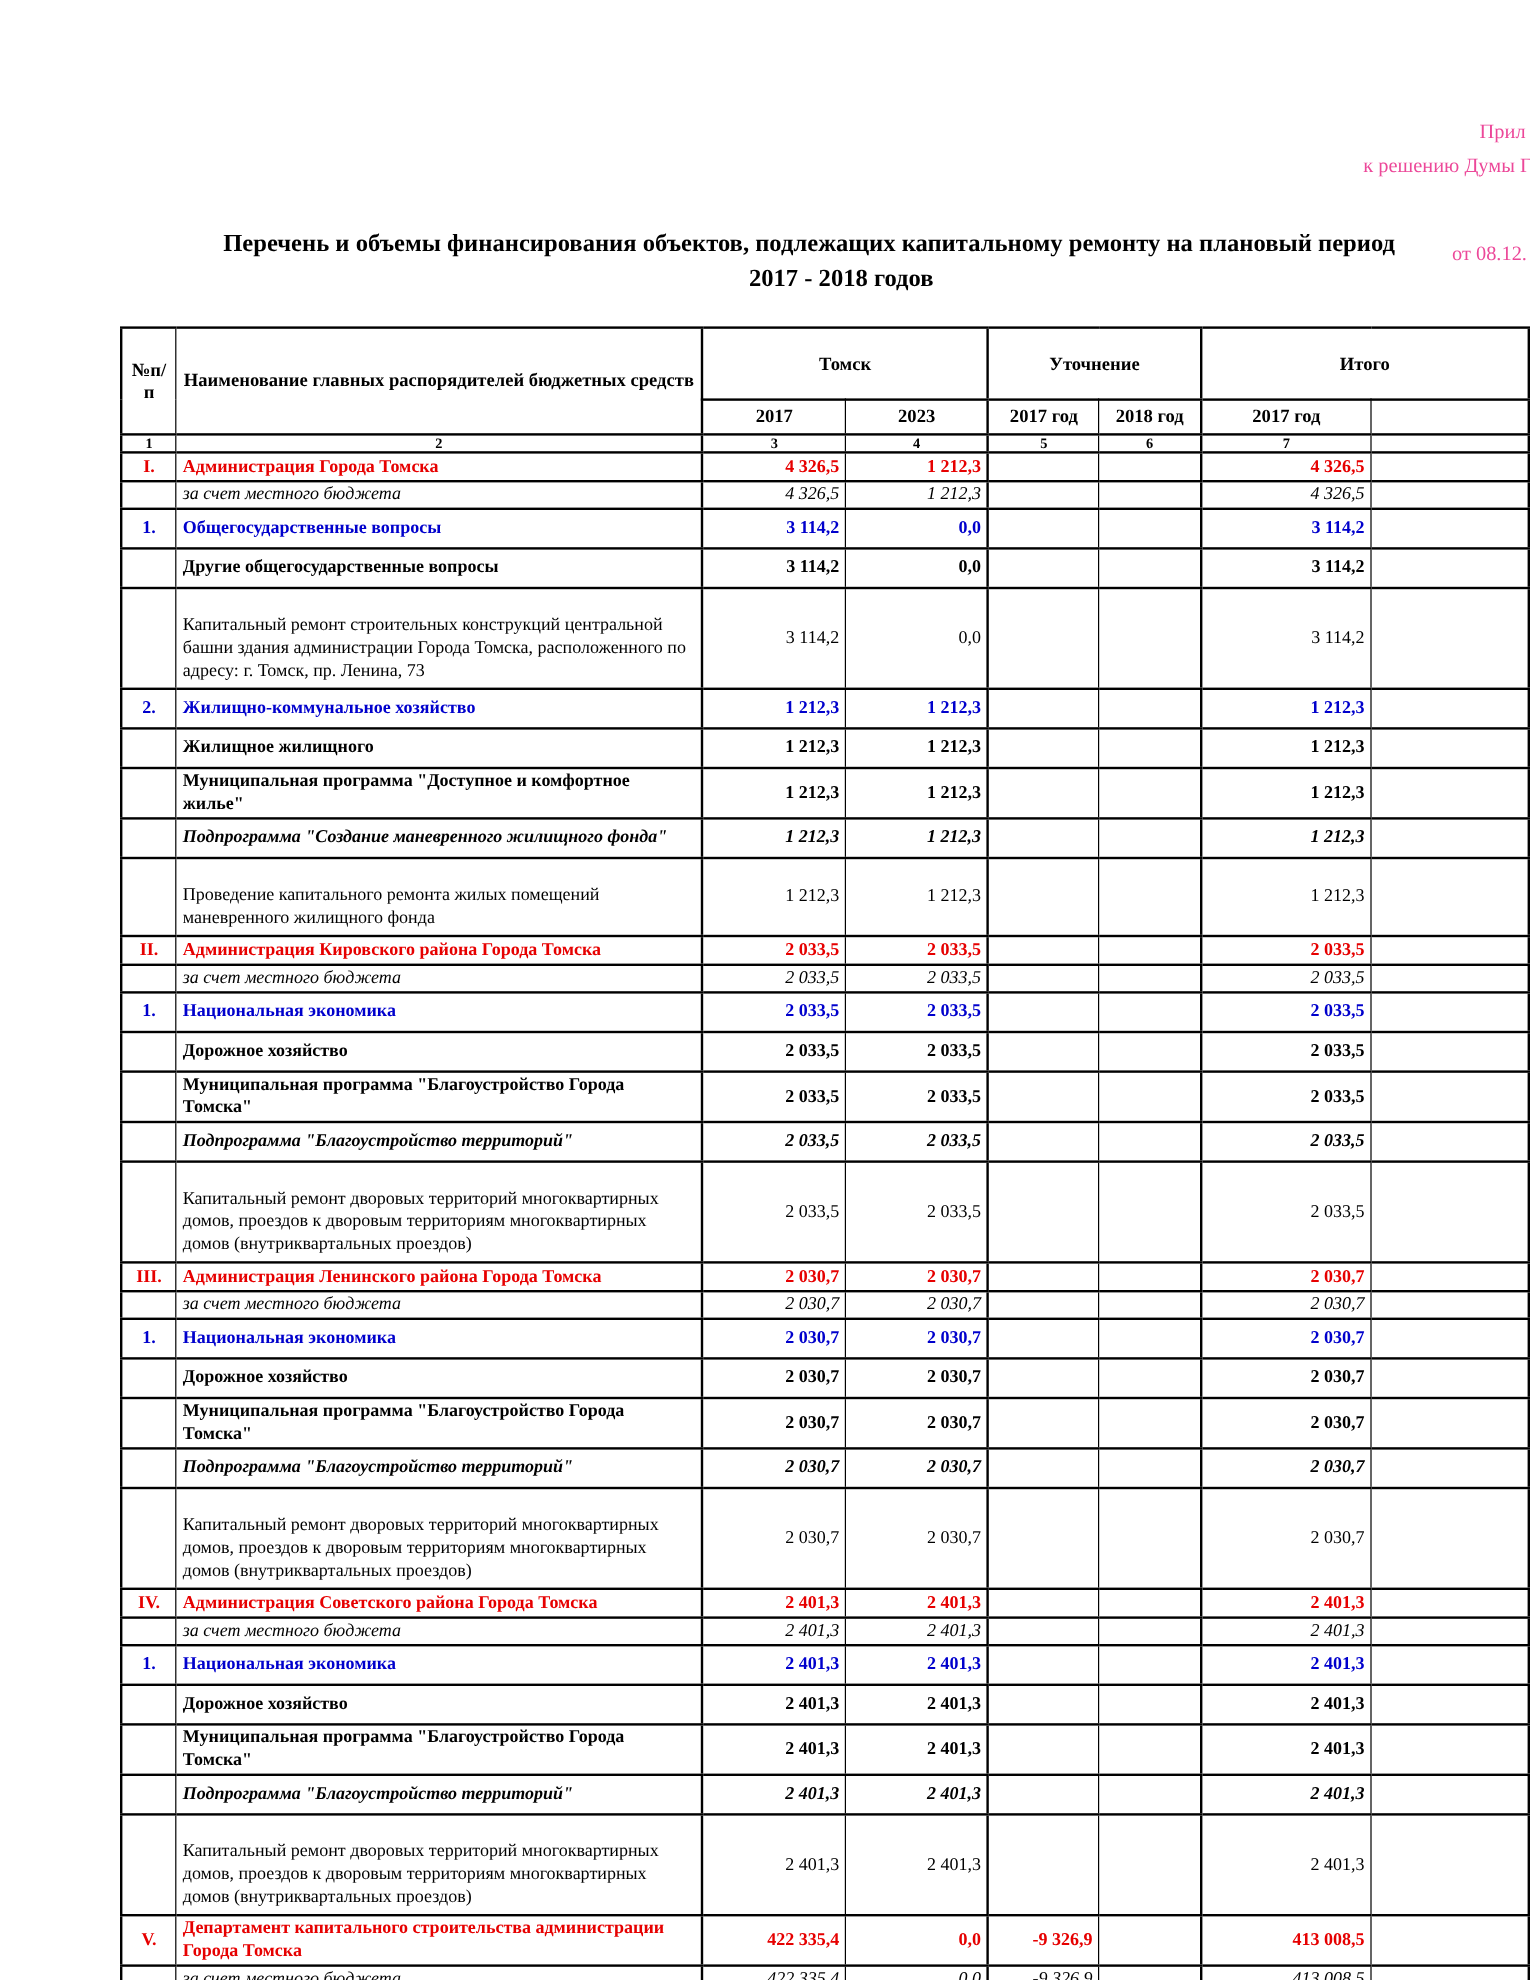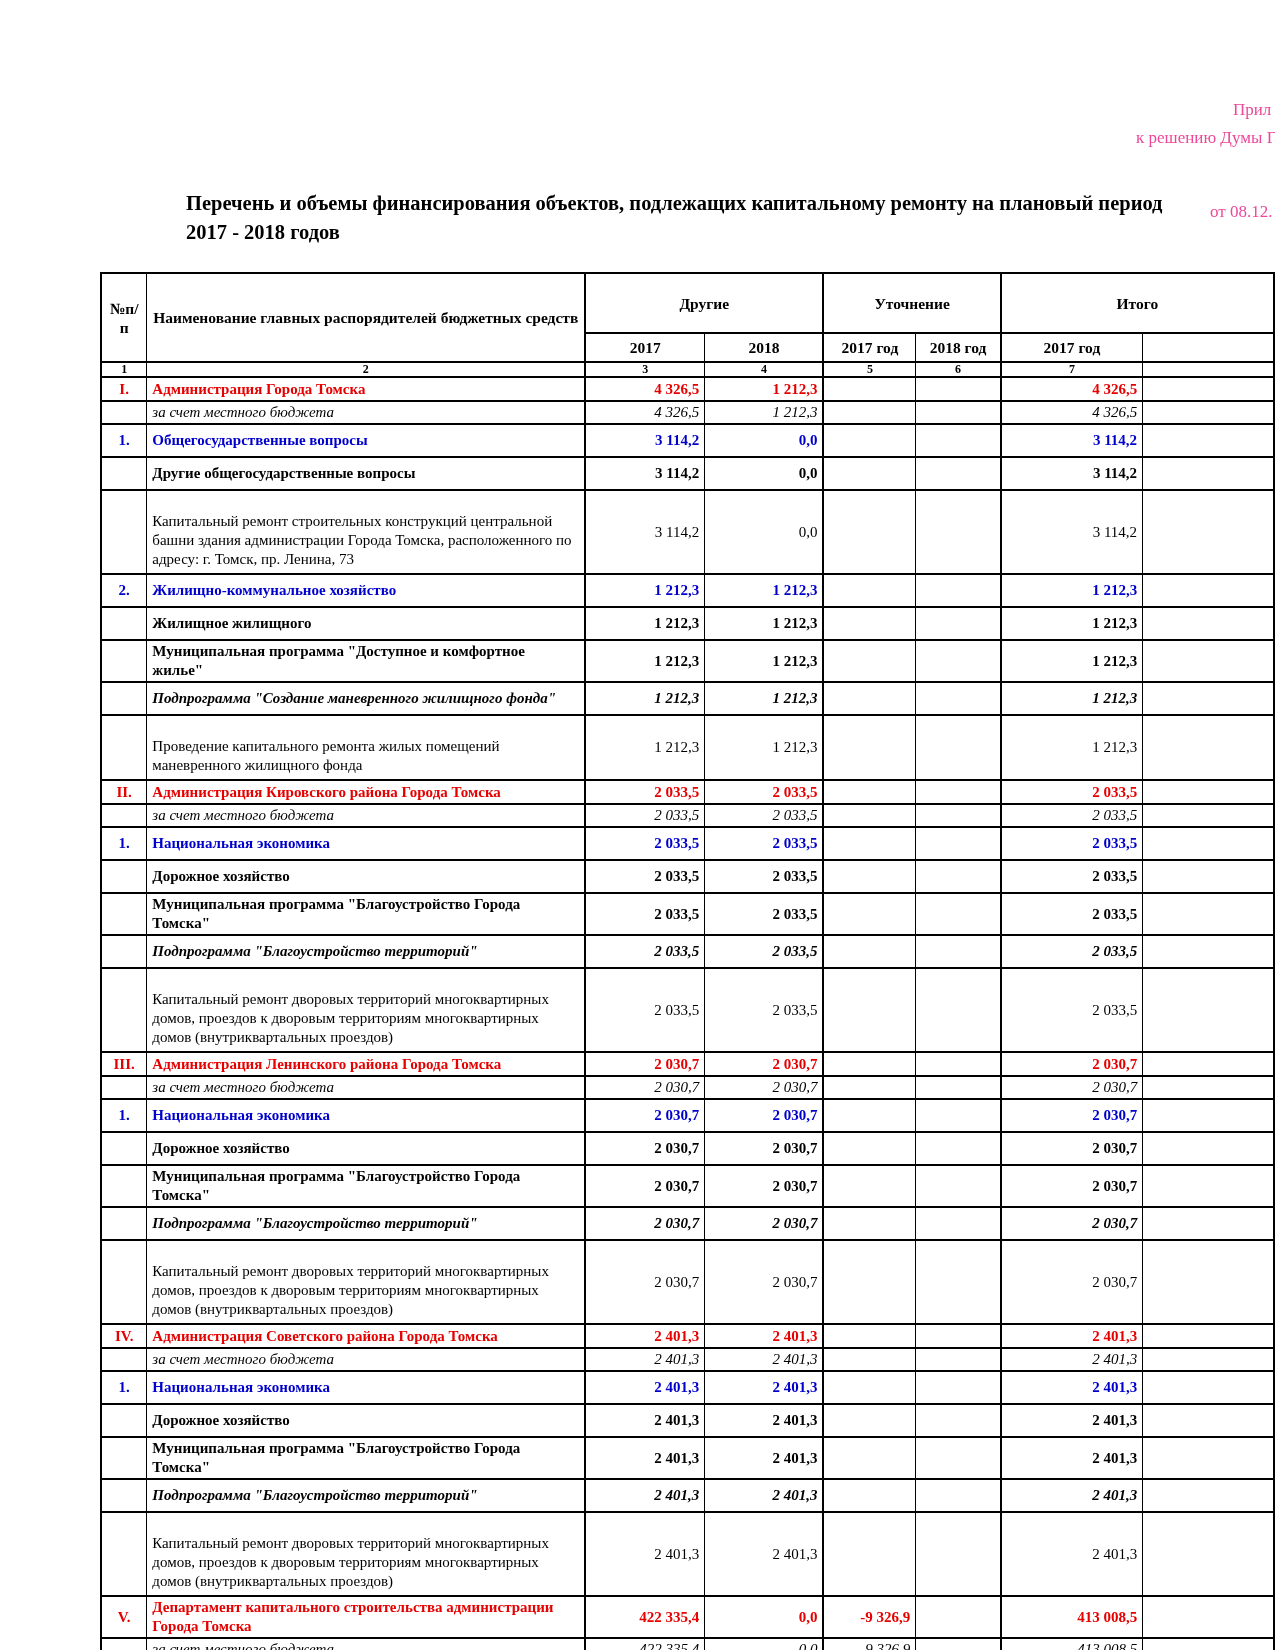--- a/index.html
+++ b/index.html
@@ -10,21 +10,21 @@
   }
   
   .corner-line{position:absolute;white-space:nowrap;font-size:17px;color:#ec4899;}
   #corner1{left:1233px;top:100px;}
   #corner2{left:1136px;top:128px;}
   #corner3{left:1210px;top:158px;margin-top:44px;}
   
   .doc-title{position:absolute;left:186px;top:189px;width:1100px;
     font-weight:bold;font-size:20.5px;line-height:29px;}
   .doc-title .t1{white-space:nowrap;}
-  .doc-title .t2{width:1030px;}
+  .doc-title .t2{width:1030px;text-align:center;}
   
   .tbl-wrap{position:absolute;left:100px;top:272px;}
   table{border-collapse:collapse;table-layout:fixed;border:2px solid #000;}
   col.c1{width:47px;}  col.c2{width:497px;} col.c3{width:130px;}
   col.c4{width:132px;} col.c5{width:99px;}  col.c6{width:94px;}
   col.c7{width:157px;} col.c8{width:157px;}
   th,td{border:1px solid #000;border-top-width:2px;border-bottom-width:2px;
     font-size:15px;line-height:19px;padding:1px 5px;vertical-align:middle;
     overflow:hidden;}
   thead th{font-weight:bold;text-align:center;font-size:15.5px;}
@@ -74,27 +74,27 @@
         <col class="c4">
       <col class="c5">
         <col class="c6">
         <col class="c7">
         <col class="c8">
     </colgroup>
     <thead>
       <tr class="hdr-main">
         <th rowspan="2">№п/п</th>
         <th rowspan="2">Наименование главных распорядителей бюджетных средств</th>
-        <th colspan="2">Другие</th>
+        <th colspan="2">Томск</th>
         <th colspan="2">Уточнение</th>
         <th colspan="2">Итого</th>
       </tr>
       <tr class="hdr-sub">
         <th>2017</th>
-        <th>2018</th>
+        <th>2023</th>
         <th>2017 год</th>
         <th>2018 год</th>
         <th>2017 год</th>
         <th></th>
       </tr>
       <tr class="hdr-idx">
         <td>1</td>
         <td>2</td>
         <td>3</td>
         <td>4</td>

